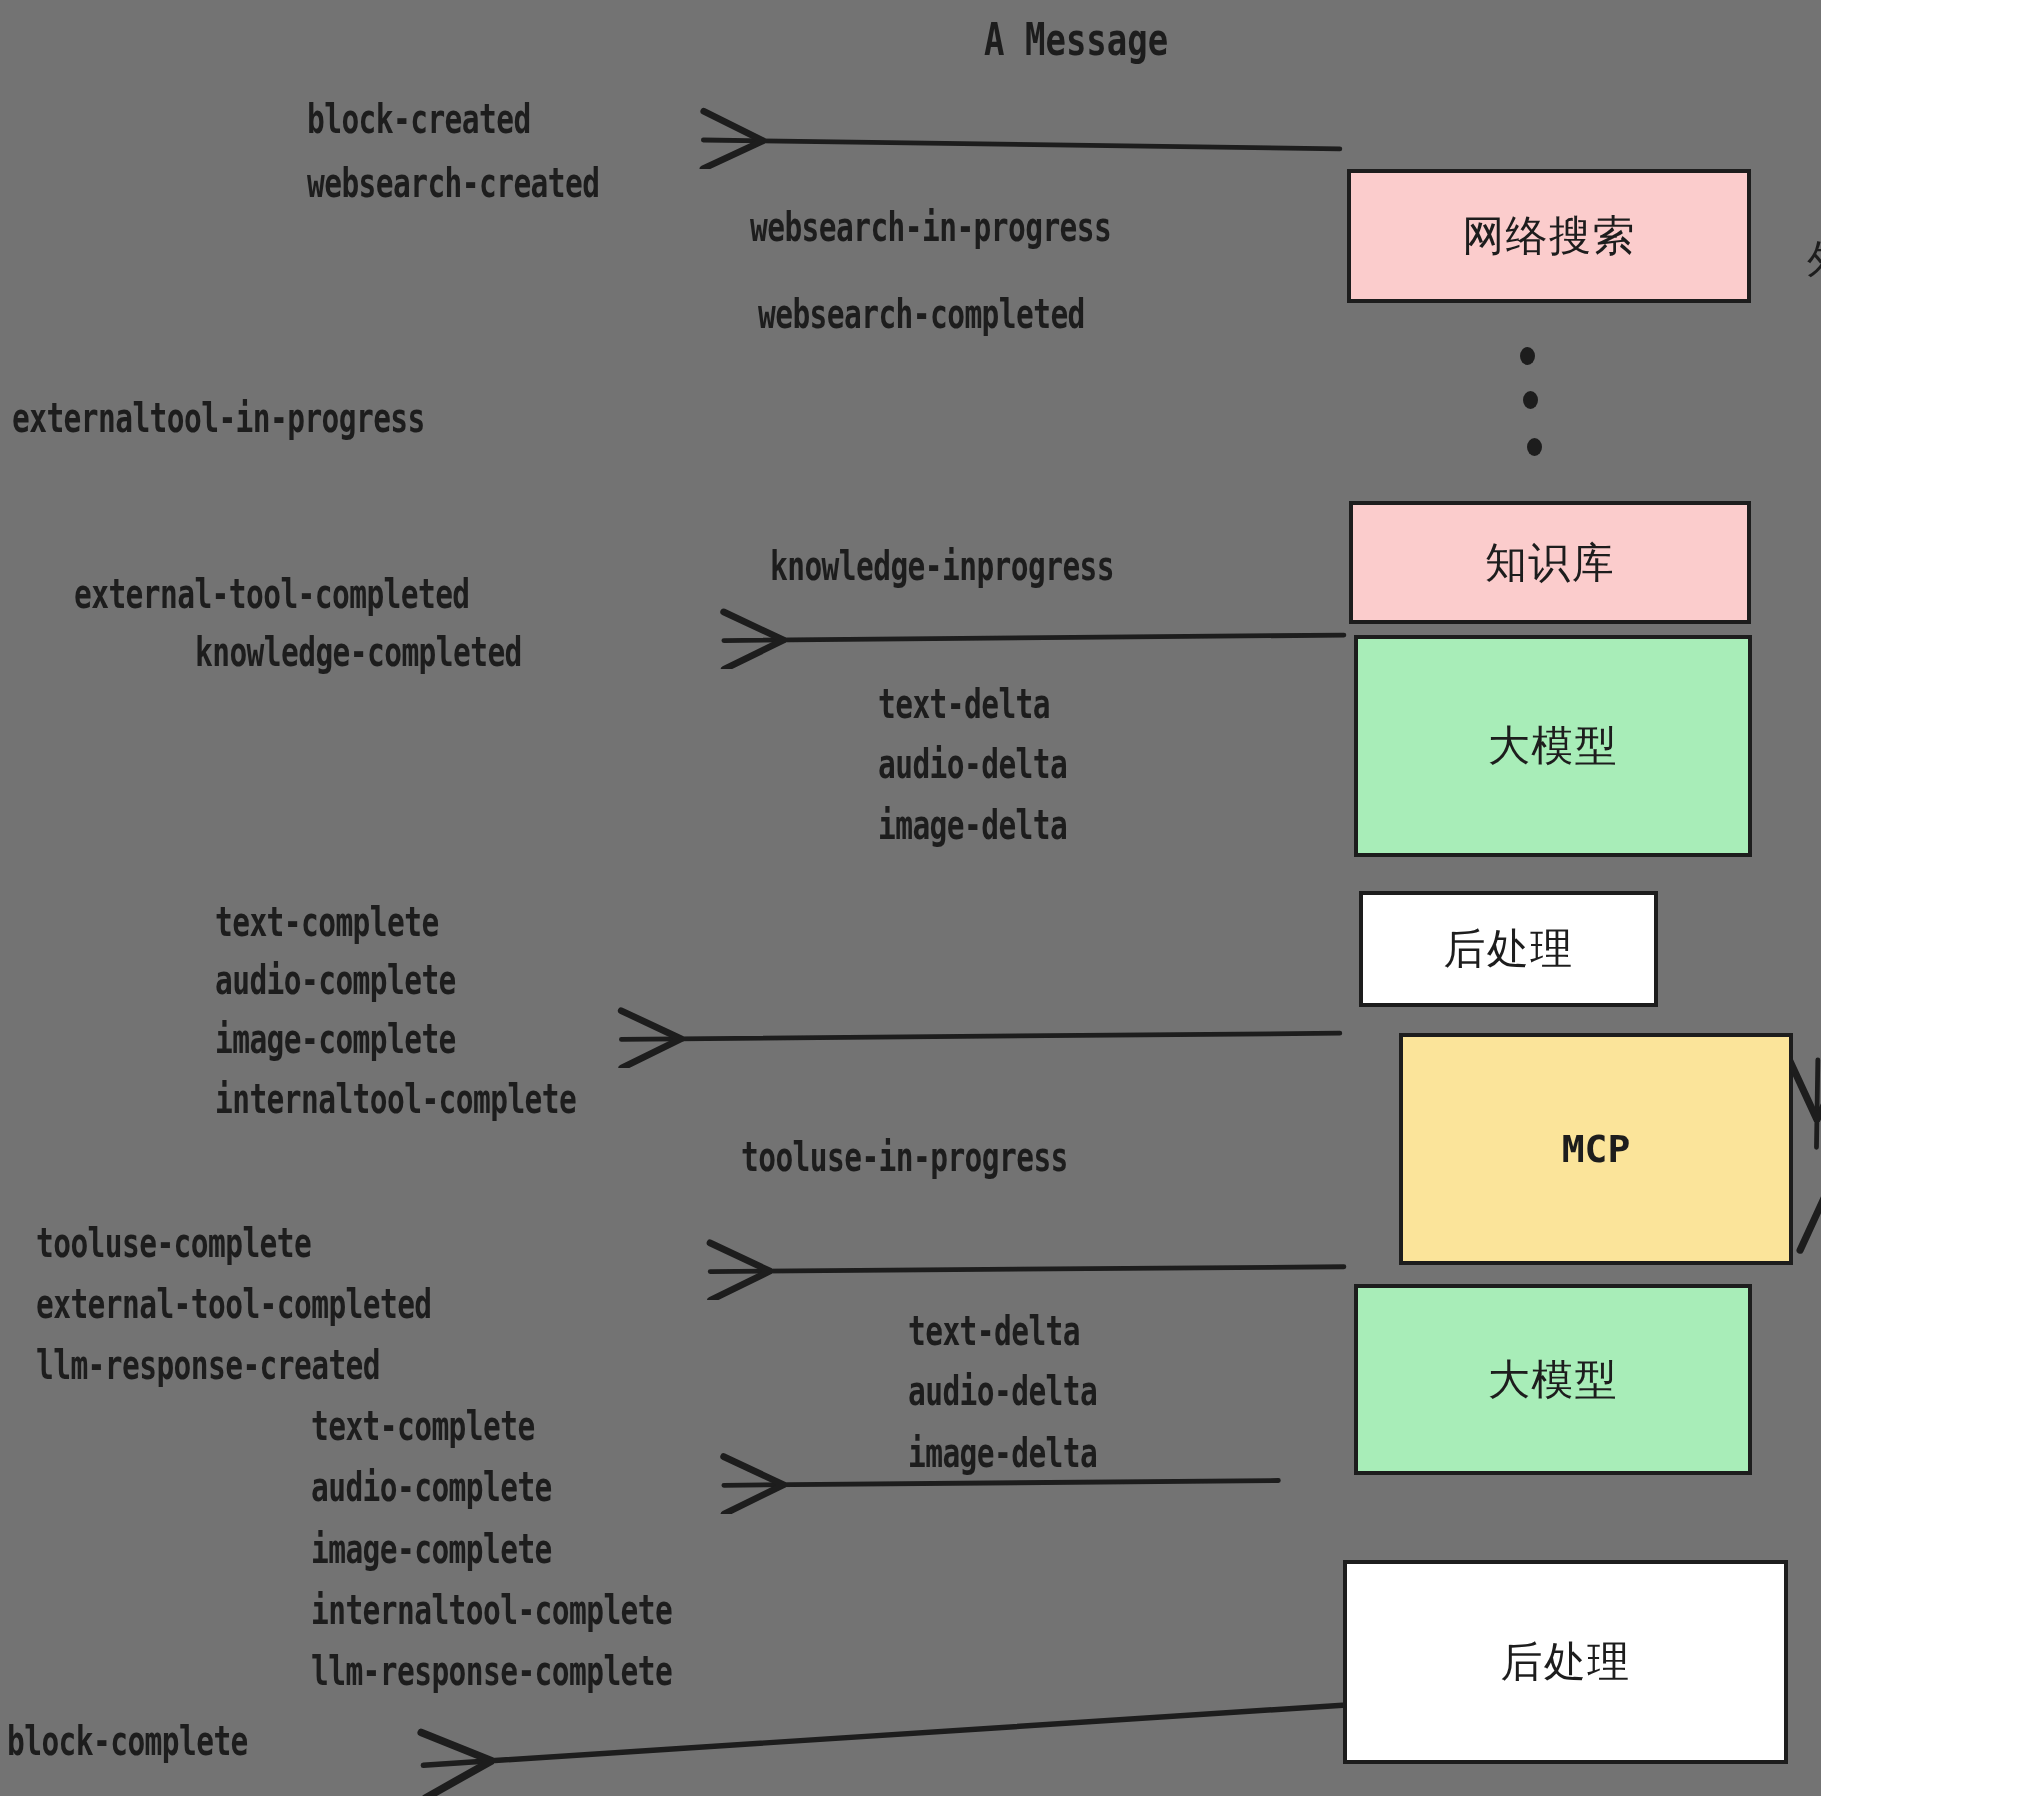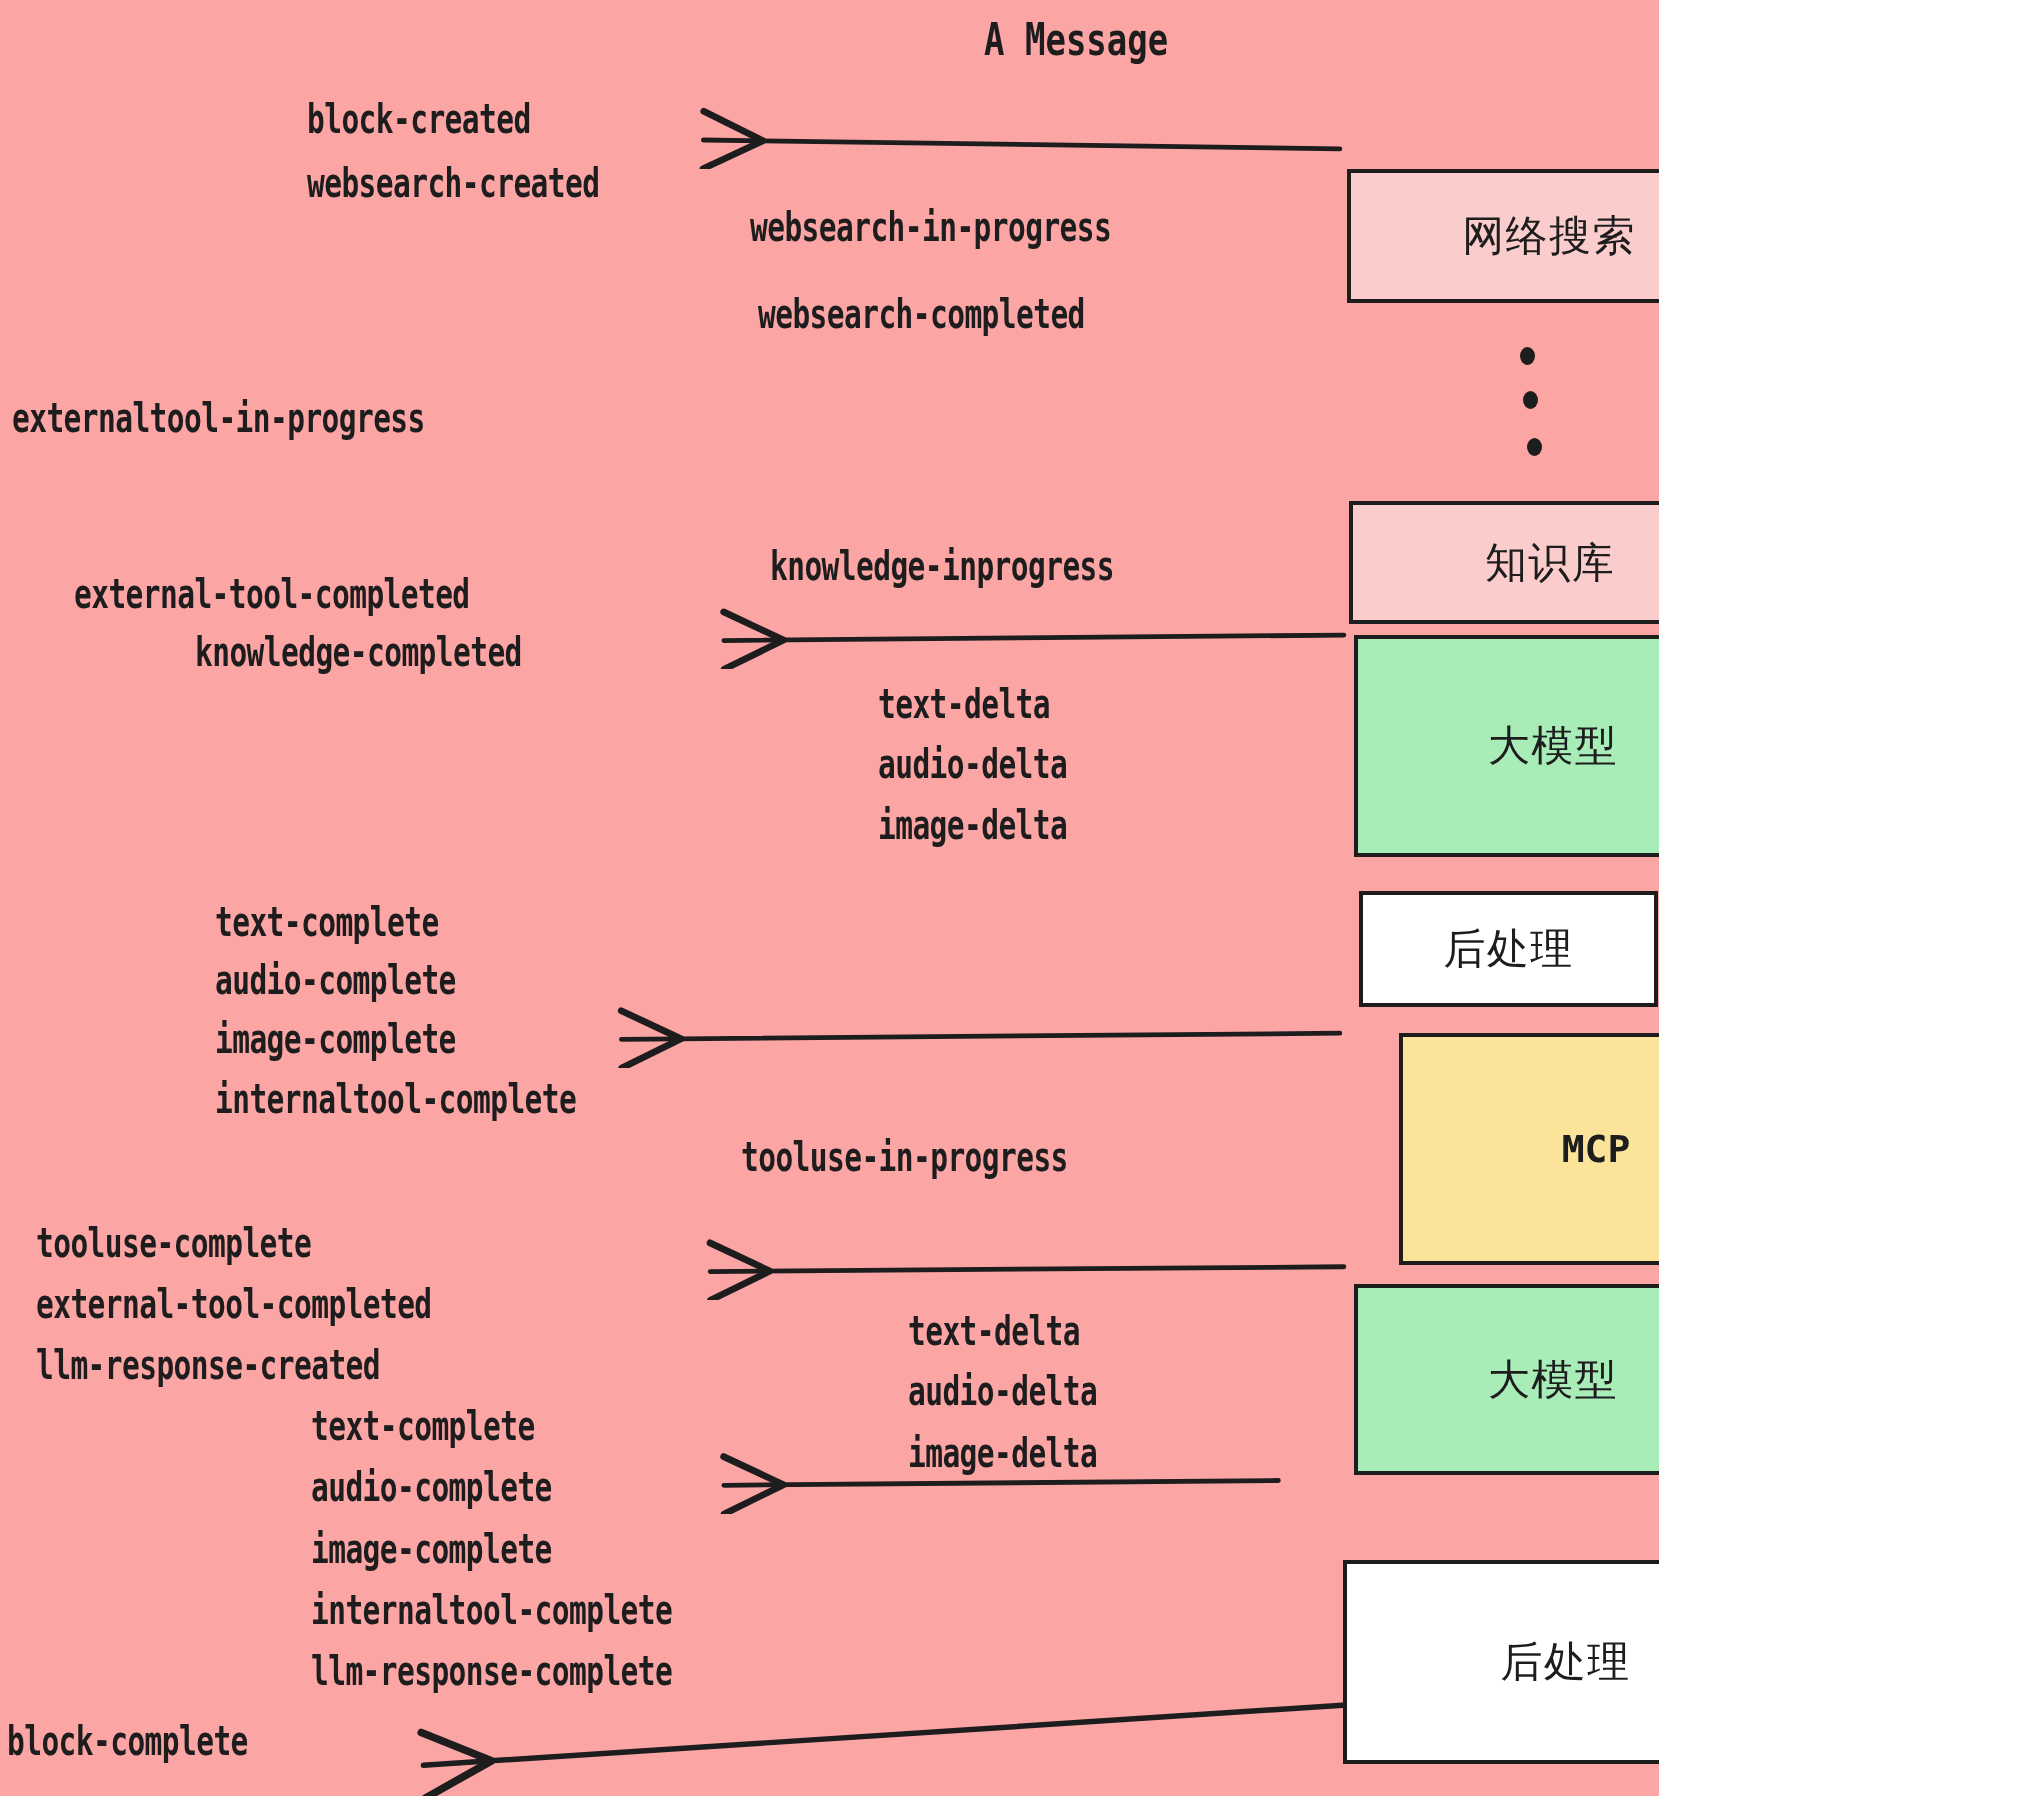--- a/index.html
+++ b/index.html
@@ -1,20 +1,20 @@
 <!DOCTYPE html>
 <html style="font-size:11px"><head>
 <meta charset="utf-8">
 <style>
   html,body{margin:0;padding:0;background:#ffffff;}
   body{font-family:"DejaVu Sans Mono", monospace;}
   #stage{
     position:relative;
-    width:1659px;height:1796px;
-    background:#fca5a5;
+    width:1821px;height:1796px;
+    background:#737373;
     overflow:hidden;
   }
   .lbl{
     position:absolute;
     font-family:"DejaVu Sans Mono","Liberation Mono",monospace;
     font-size:36px;
     font-weight:700;
     color:#1d1d1d;
     white-space:nowrap;
     letter-spacing:-0.7px;

